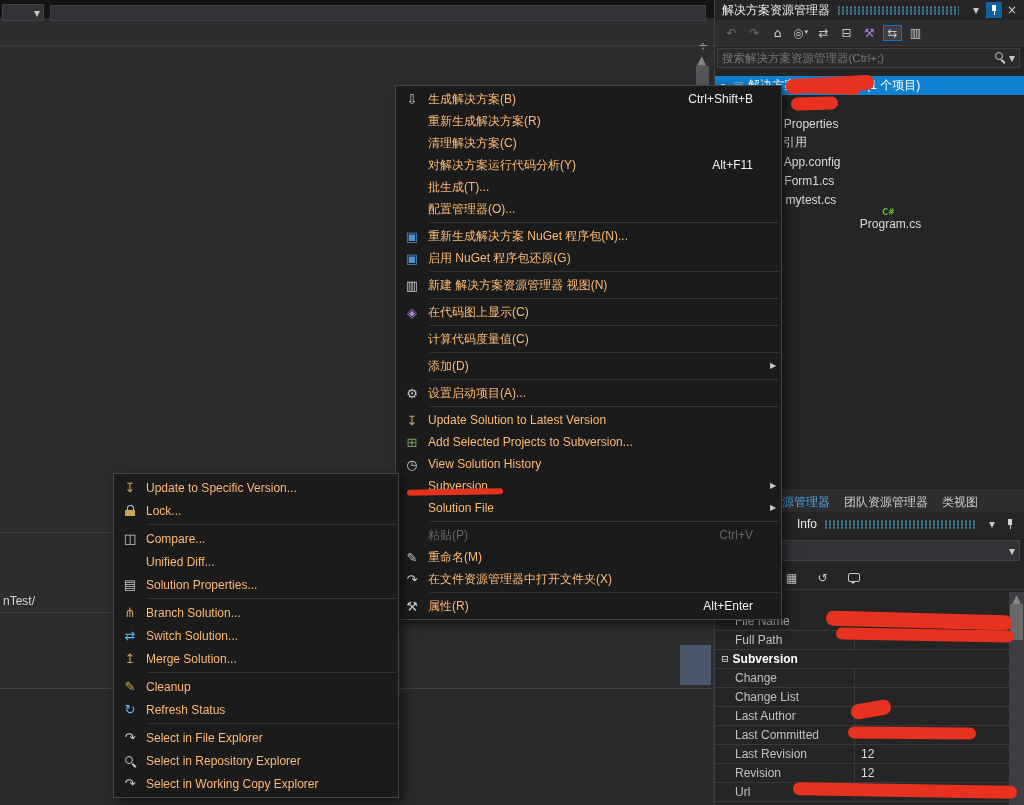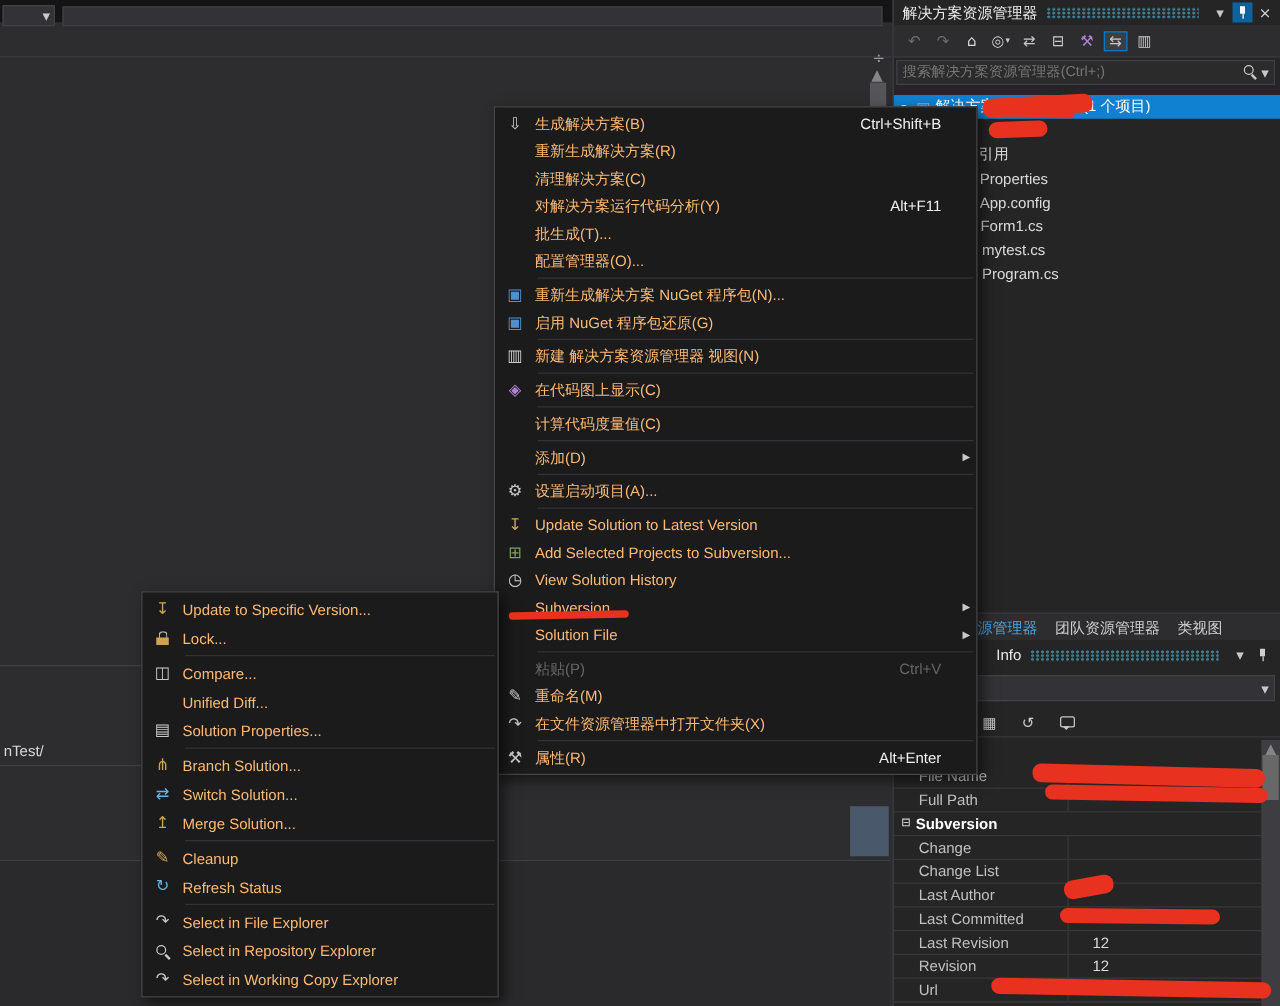--- a/index.html
+++ b/index.html
@@ -77,21 +77,21 @@
               box-sizing:border-box;display:flex;align-items:center;justify-content:flex-end;padding-right:4px;color:#c8c8c8;}
   #info-toolbar{position:absolute;left:0;top:566px;width:100%;height:24px;display:flex;align-items:center;gap:10px;
                 padding-left:66px;box-sizing:border-box;border-bottom:1px solid #3a3a3e;}
   #prop-grid{position:absolute;left:0;top:592px;width:294px;height:213px;padding-top:20px;box-sizing:border-box;overflow:hidden;}
   .prow{display:flex;height:19px;line-height:18px;border-bottom:1px solid #38383c;box-sizing:border-box;}
   .pname{width:140px;box-sizing:border-box;padding-left:20px;color:#c0c0c0;border-right:1px solid #38383c;
          display:flex;align-items:center;gap:4px;overflow:hidden;white-space:nowrap;}
   .prow.section .pname{padding-left:6px;color:#ffffff;font-weight:bold;border-right:none;flex:1;}
   .prow.section .pval{border:none;}
   .pname .glyph{font-size:9px;}
-  .pval{flex:1;padding-left:6px;color:#dcdcdc;white-space:nowrap;overflow:hidden;margin-left:13px;}
+  .pval{flex:1;padding-left:6px;color:#dcdcdc;white-space:nowrap;overflow:hidden;}
   #grid-scroll{position:absolute;left:294px;top:592px;width:15px;height:213px;background:#3e3e42;}
   #grid-scroll .up{position:absolute;left:3px;top:1px;font-size:8px;color:#858585;}
   #grid-scroll .thumb{position:absolute;left:1px;top:12px;width:13px;height:36px;background:#686868;}
 
   
   .menu{position:absolute;background:#1b1b1c;border:1px solid #454545;box-shadow:4px 4px 10px rgba(0,0,0,.55);
         padding:2px 0;z-index:60;}
   #context-menu{left:395px;top:85px;width:385px;}
   #sub-menu{left:113px;top:473px;width:284px;}
   .mi{display:flex;align-items:center;height:22px;cursor:default;}
@@ -186,49 +186,49 @@
           </span>
           <span class="glyph" style="color: rgb(138, 180, 216);">▣</span>
           <span>解决方案</span>
           <span class="redact-gap"></span>
           <span>(1 个项目)</span>
         </div>
         <div class="trow" style="padding-left: 24px;">
           <span class="tchev"></span>
         </div>
         <div class="trow" style="padding-left: 42px;">
+          <span class="tchev"></span>
+          <span class="glyph" style="color: rgb(200, 200, 200);">⚙</span>
+          <span>Properties</span>
+        </div>
+        <div class="trow" style="padding-left: 42px;">
           <span class="tchev">
             <span class="glyph" style="color: rgb(154, 154, 154);">▸</span>
           </span>
           <span class="glyph" style="color: rgb(200, 200, 200);">⊞</span>
           <span>引用</span>
-        </div>
-        <div class="trow" style="padding-left: 42px;">
-          <span class="tchev"></span>
-          <span class="glyph" style="color: rgb(200, 200, 200);">⚙</span>
-          <span>Properties</span>
         </div>
         <div class="trow" style="padding-left: 42px;">
           <span class="tchev"></span>
           <span class="glyph" style="color: rgb(203, 165, 83);">⚙</span>
           <span>App.config</span>
         </div>
         <div class="trow" style="padding-left: 42px;">
           <span class="tchev">
             <span class="glyph" style="color: rgb(154, 154, 154);">▸</span>
           </span>
           <span class="glyph" style="color: rgb(95, 180, 234);">▭</span>
           <span>Form1.cs</span>
         </div>
         <div class="trow" style="padding-left: 42px; text-align: right;">
           <span class="tchev"></span>
           <span class="glyph tiny-text" style="color: rgb(105, 179, 62);">C#</span>
           <span>mytest.cs</span>
         </div>
-        <div class="trow" style="padding-left: 42px;">
+        <div class="trow" style="padding-left: 42px; flex-direction: column;">
           <span class="tchev"></span>
           <span class="glyph tiny-text" style="color: rgb(105, 179, 62);">C#</span>
           <span>Program.cs</span>
         </div>
       </div>
     <div id="bottom-tabs">
         <span class="tab sel">解决方案资源管理器</span>
         <span class="tab">团队资源管理器</span>
         <span class="tab">类视图</span>
       </div>

